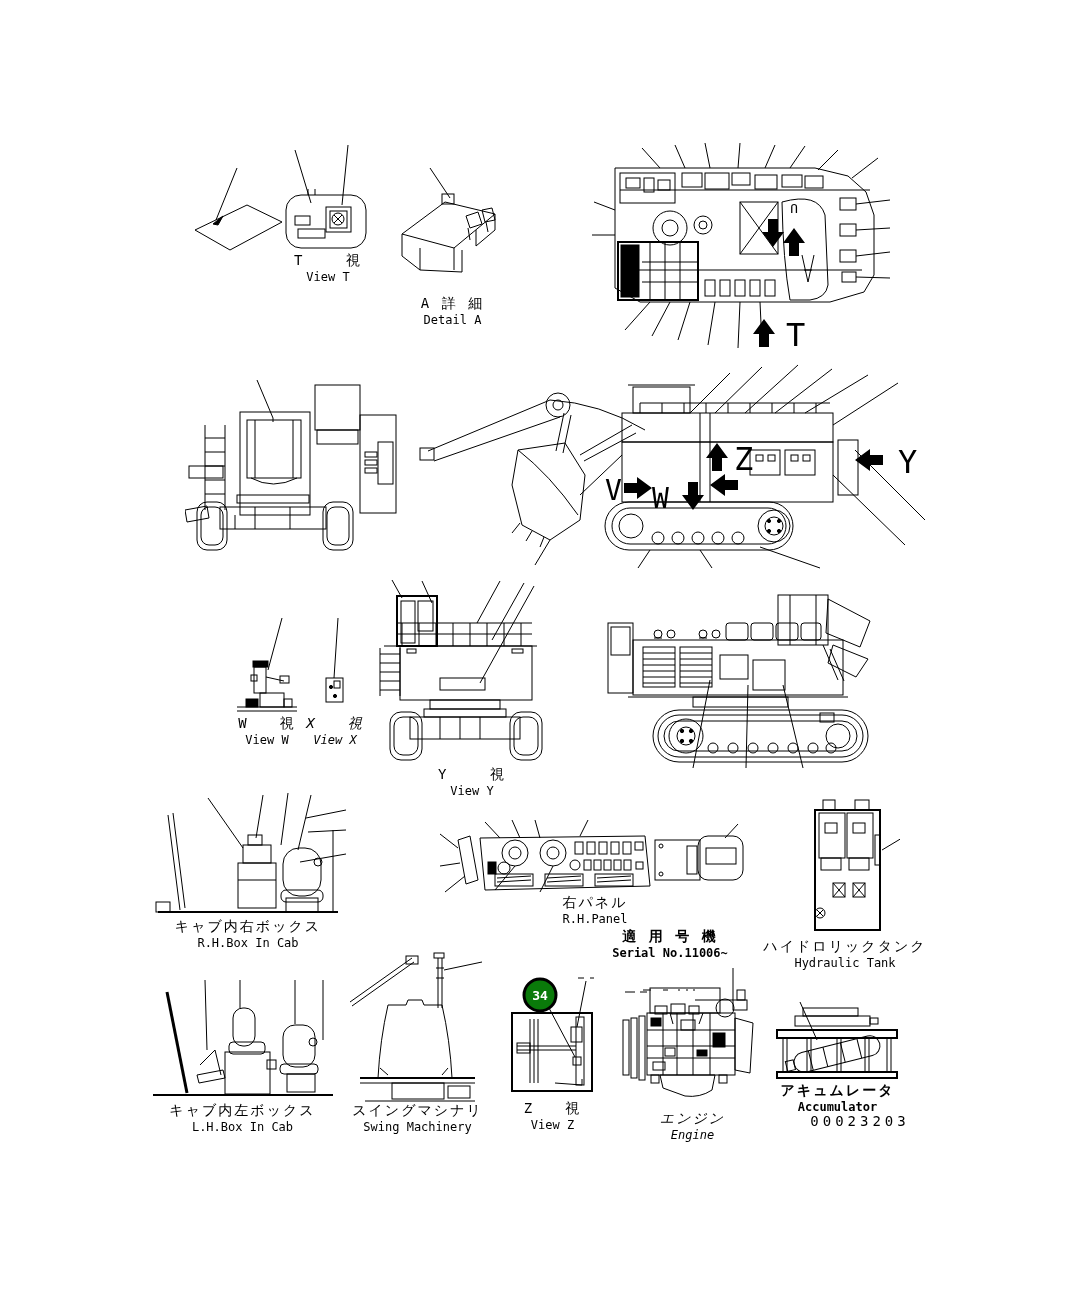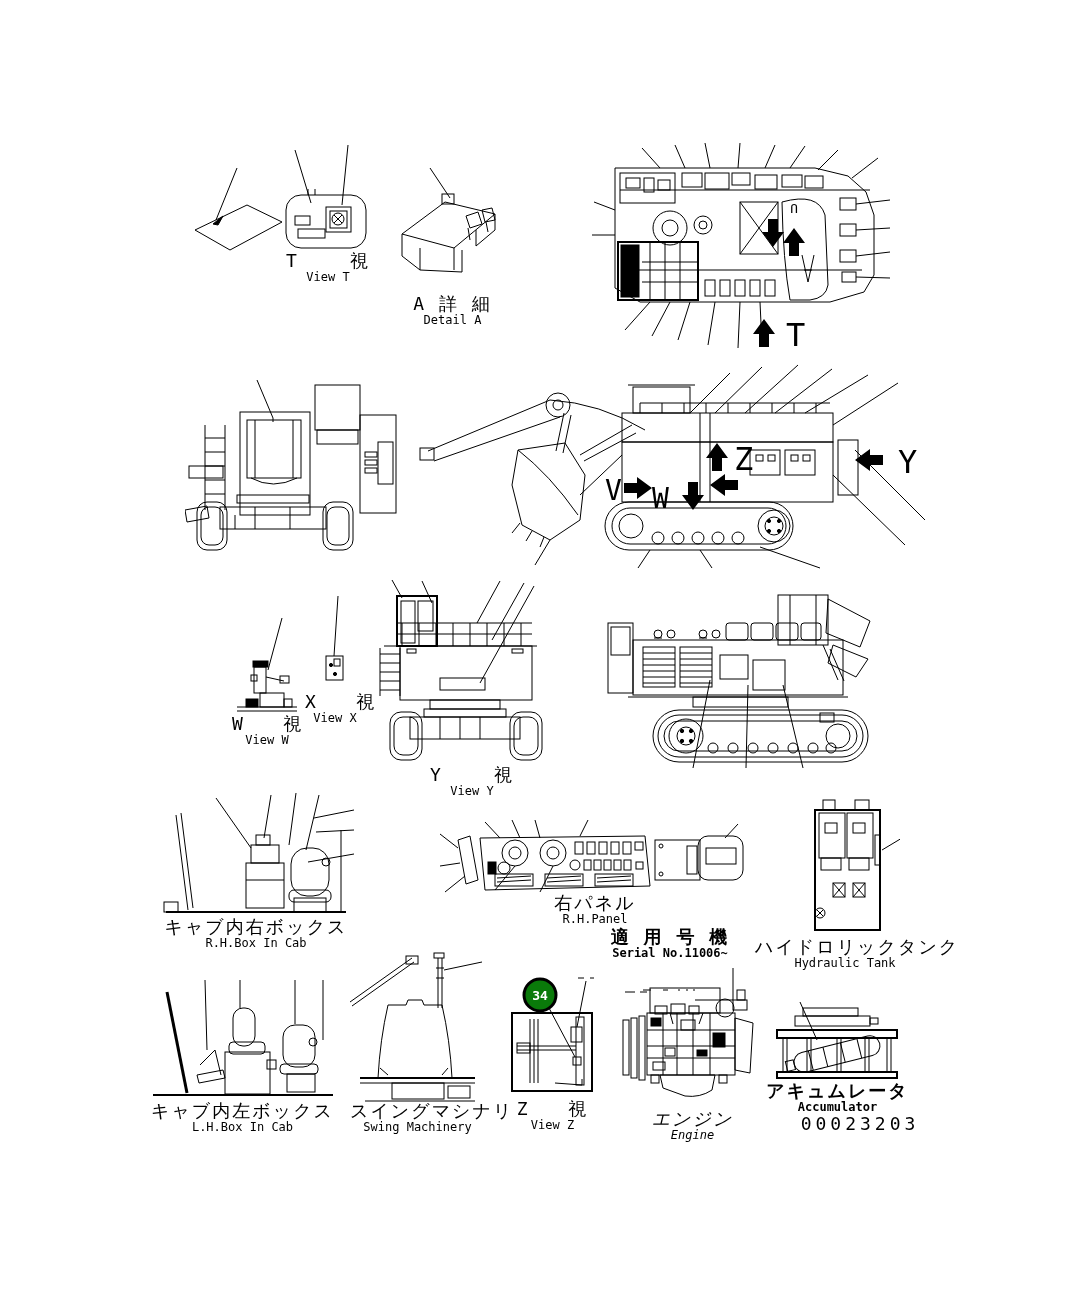--- a/index.html
+++ b/index.html
@@ -1,23 +1,23 @@
 <!DOCTYPE html>
 <html><head>
 <meta charset="utf-8">
 <style>
   html,body{margin:0;padding:0;background:#fff;}
   .canvas{position:relative;width:1068px;height:1293px;background:#ffffff;
           font-family:"DejaVu Sans Mono",monospace;color:#000;overflow:hidden;}
   .fig{position:absolute;}
   svg{display:block;}
   .cap{text-align:center;white-space:pre;}
-  .cap-ja{font-size:18px;line-height:17px;letter-spacing:2px;}
+  .cap-ja{font-size:14px;line-height:17px;letter-spacing:2px;}
   .cap-en{font-size:12px;line-height:17px;letter-spacing:0;}
-  .num{font-size:18px;letter-spacing:4px;text-align:center;}
+  .num{font-size:14px;letter-spacing:4px;text-align:center;}
   text{font-family:"DejaVu Sans Mono",monospace;}
 </style>
 </head>
 <body>
 
 <div class="canvas">
 
   <div class="fig" style="left:185px;top:160px;">
     <svg width="110" height="95" viewBox="0 0 110 95">
       <g stroke="#000" fill="none" stroke-width="1">
@@ -280,21 +280,21 @@
           <rect x="19" y="60" width="6" height="6"></rect>
         <line x1="34" y1="62" x2="52" y2="66"></line>
           <rect x="48" y="61" width="9" height="7"></rect>
         <rect x="52" y="84" width="8" height="8"></rect>
       </g>
     </svg>
     <div class="cap cap-ja">W   視</div>
     <div class="cap cap-en">View W</div>
   </div>
 
-  <div class="fig" style="left:305px;top:593px;width:60px;">
+  <div class="fig" style="left:305px;top:615px;width:60px;font-style:italic;">
     <svg width="60" height="100" viewBox="0 0 60 100">
       <g stroke="#000" fill="none" stroke-width="1">
         <line x1="33" y1="3" x2="29" y2="63"></line>
         <rect x="21" y="63" width="17" height="24"></rect>
         <rect x="29" y="66" width="6" height="7"></rect>
         <circle cx="26" cy="72" r="1.6" fill="#000"></circle>
           <circle cx="30" cy="81" r="1.6" fill="#000"></circle>
       </g>
     </svg>
     <div class="cap cap-ja">X   視</div>
@@ -413,21 +413,21 @@
         <rect x="222" y="128" width="14" height="9"></rect>
       </g>
       <g stroke="#000" stroke-width="1">
         <line x1="112" y1="95" x2="95" y2="183"></line>
           <line x1="150" y1="100" x2="148" y2="183"></line>
           <line x1="185" y1="100" x2="205" y2="183"></line>
       </g>
     </svg>
   </div>
 
-  <div class="fig" style="left:156px;top:790px;width:200px;">
+  <div class="fig" style="left:148px;top:790px;width:200px;">
     <svg width="200" height="128" viewBox="0 0 200 128">
       <g stroke="#000" stroke-width="1">
         <line x1="60" y1="8" x2="95" y2="58"></line>
           <line x1="115" y1="5" x2="108" y2="48"></line>
         <line x1="140" y1="3" x2="133" y2="55"></line>
           <line x1="163" y1="5" x2="150" y2="60"></line>
         <line x1="158" y1="28" x2="198" y2="20"></line>
           <line x1="160" y1="42" x2="198" y2="40"></line>
           <line x1="152" y1="72" x2="198" y2="64"></line>
       </g>

